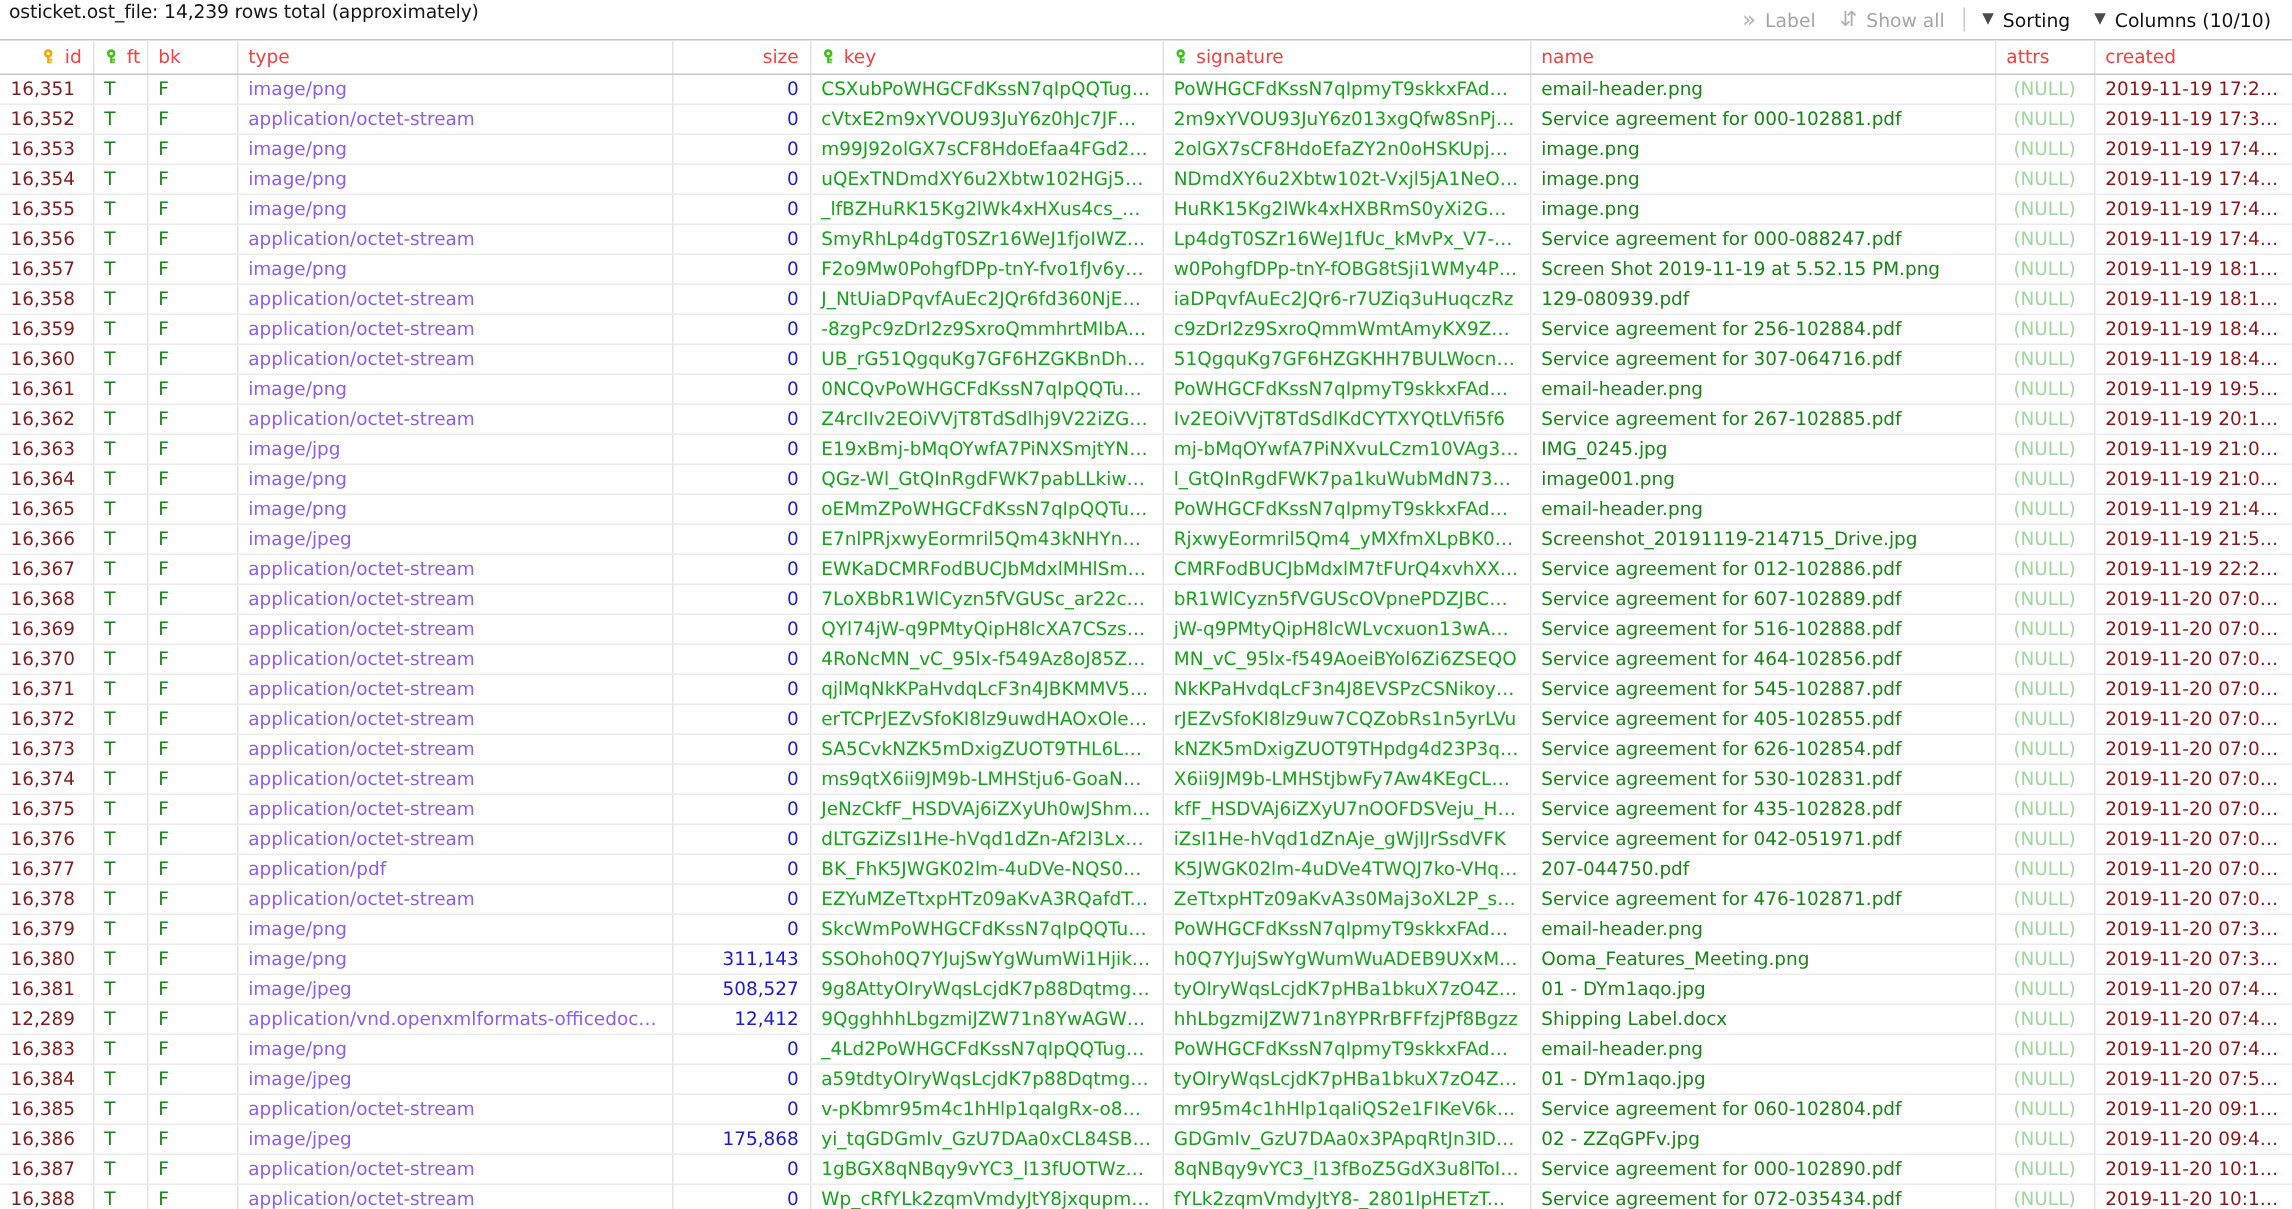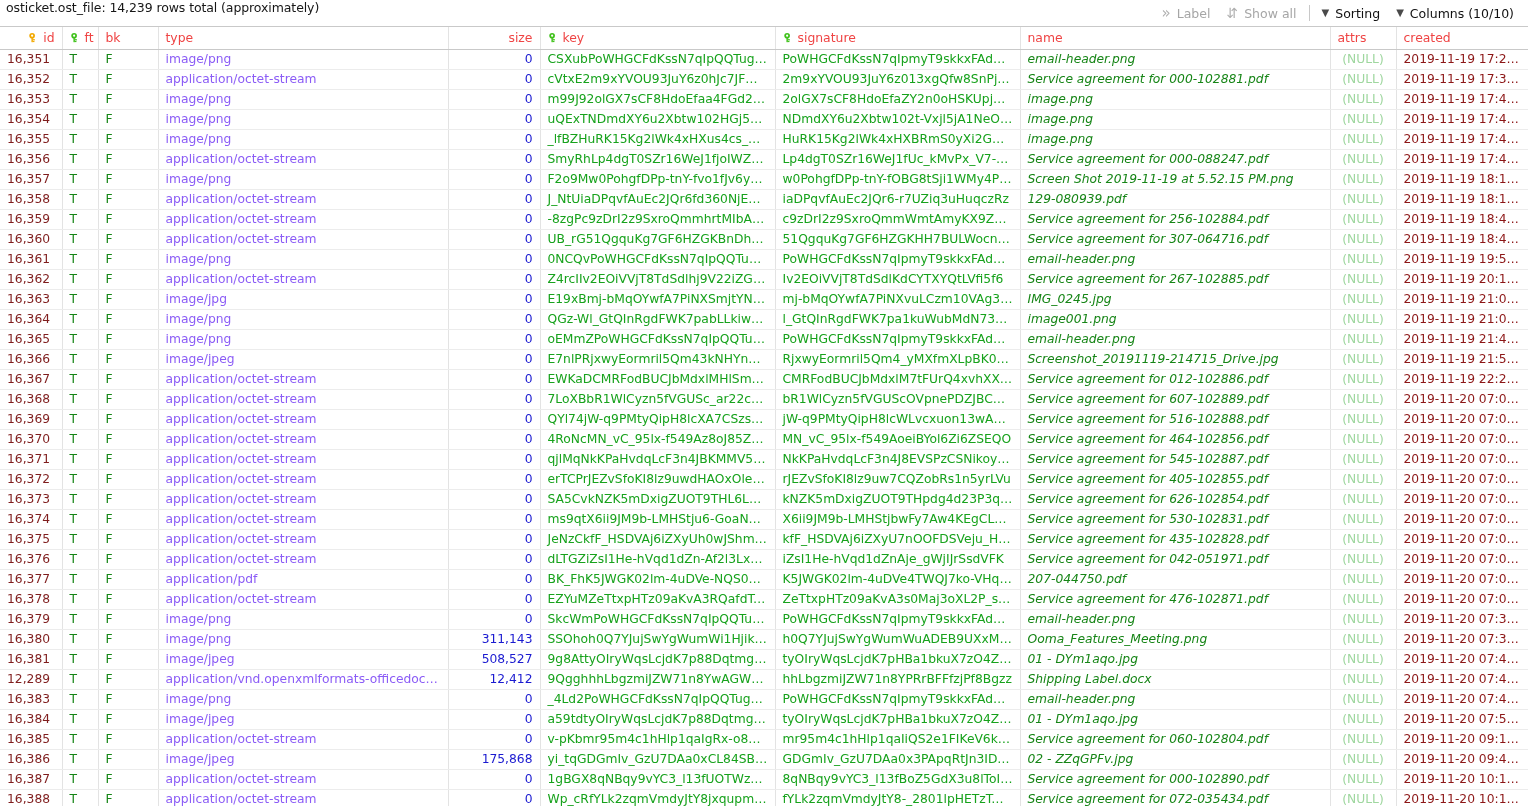--- a/index.html
+++ b/index.html
@@ -102,21 +102,21 @@
   .c-attr { width: 66px;  }
   .c-crea { width: 132px; }
 
   
   td.id     { color:#7f1d1d; font-weight:bold; text-align:left; padding-right:10px; }
   td.bool   { color:#168516; text-align:left; padding-left:7px; }
   td.type   { color:#8b5cf6; }
   td.size   { color:#1a1ad0; text-align:right; padding-right:9px; }
   td.key    { color:#17a21c; }
   td.sig    { color:#17a21c; }
-  td.name   { color:#168516;font-style:italic; }
+  td.name   { color:#168516; }
   td.attrs  { color:#9fd79f; text-align:center; }
   td.created{ color:#8c1616; }
 
   tbody tr { background:#ffffff; }
   tbody tr td:first-child { border-left: none; }
 
   
   .grid-wrap::-webkit-scrollbar { display:none; }
 </style>
 </head>

